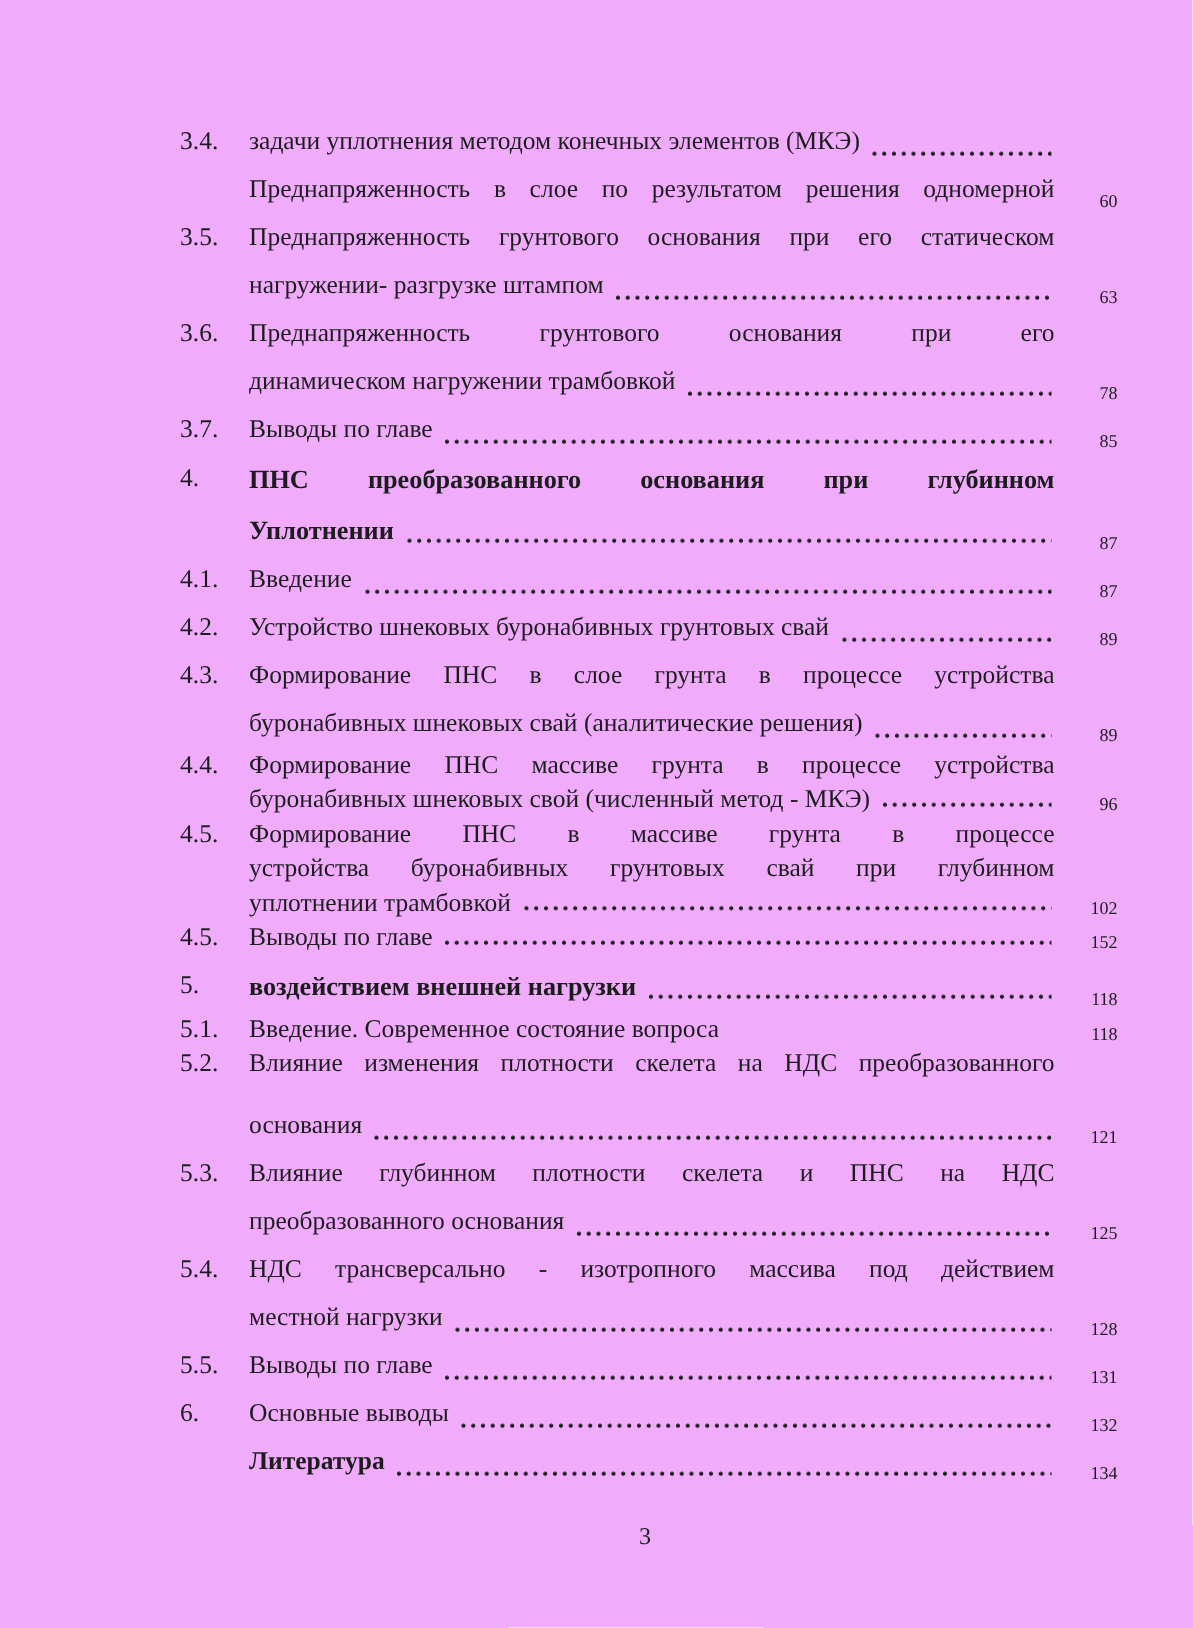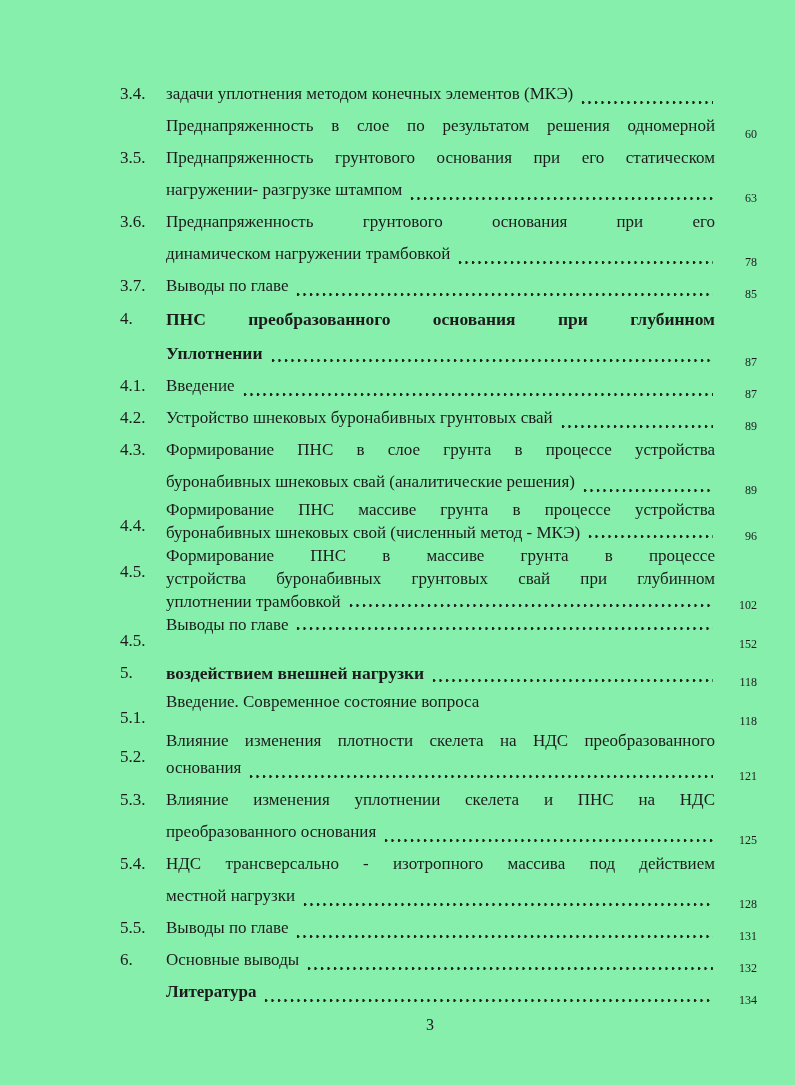--- a/index.html
+++ b/index.html
@@ -1,34 +1,34 @@
 <!DOCTYPE html>
 <html lang="ru"><head>
 <meta charset="utf-8">
 <style>
   html,body{margin:0;padding:0;background:#ffffff;}
   .page{
-    width:795px;height:1085px;background:#86efac;position:relative;
-    box-sizing:border-box;padding:78px 38px 0 120px;
+    width:795px;height:1085px;background:#f0abfc;position:relative;
+    box-sizing:border-box;padding:78px 50px 0 120px;
     font-family:"Liberation Serif","DejaVu Serif",serif;
     color:#1c1c1c;overflow:hidden;
   }
   .entry{display:flex;}
   .num{flex:0 0 46px;font-size:17px;}
   .body{flex:1 1 auto;min-width:0;}
   .pagecol{flex:0 0 42px;display:flex;flex-direction:column;justify-content:flex-end;
            align-items:flex-end;font-size:12px;}
   .line{font-size:17px;}
   .wide .line,.wide.entry .num,.line.wideline{line-height:32px;}
   .tight .line{line-height:23px;}
-  .tight .num{line-height:23px;margin-top:16px;}
+  .tight .num{line-height:23px;}
   .heading .line{line-height:34px;font-weight:bold;font-size:17.5px;}
   .heading .num{line-height:34px;}
   .wide .num{line-height:32px;}
-  .line.wideline{line-height:32px;}
+  .line.wideline{line-height:32px;margin-top:14px;}
   .line.justify{text-align:justify;text-align-last:justify;}
   .line.last{display:flex;align-items:baseline;white-space:nowrap;}
   .line.last .txt{flex:0 0 auto;}
   .dots{
     flex:1 1 auto;align-self:flex-end;height:7px;margin:0 2px 4px 8px;
     background-image:radial-gradient(circle at 2px 3.5px,#1c1c1c 1.15px,transparent 1.55px);
     background-size:6.5px 7px;background-repeat:repeat-x;
   }
   .heading .dots{margin-bottom:6px;}
   .footer{
@@ -213,21 +213,21 @@
             <span class="dots"></span>
           </div>
         </div>
         <div class="pagecol">
           <span>121</span>
         </div>
       </div>
       <div class="entry wide">
         <div class="num">5.3.</div>
         <div class="body">
-          <div class="line justify">Влияние изменения уплотнении скелета и ПНС на НДС</div>
+          <div class="line justify">Влияние глубинном плотности скелета и ПНС на НДС</div>
           <div class="line last">
             <span class="txt">преобразованного основания</span>
             <span class="dots"></span>
           </div>
         </div>
         <div class="pagecol">
           <span>125</span>
         </div>
       </div>
       <div class="entry wide">

